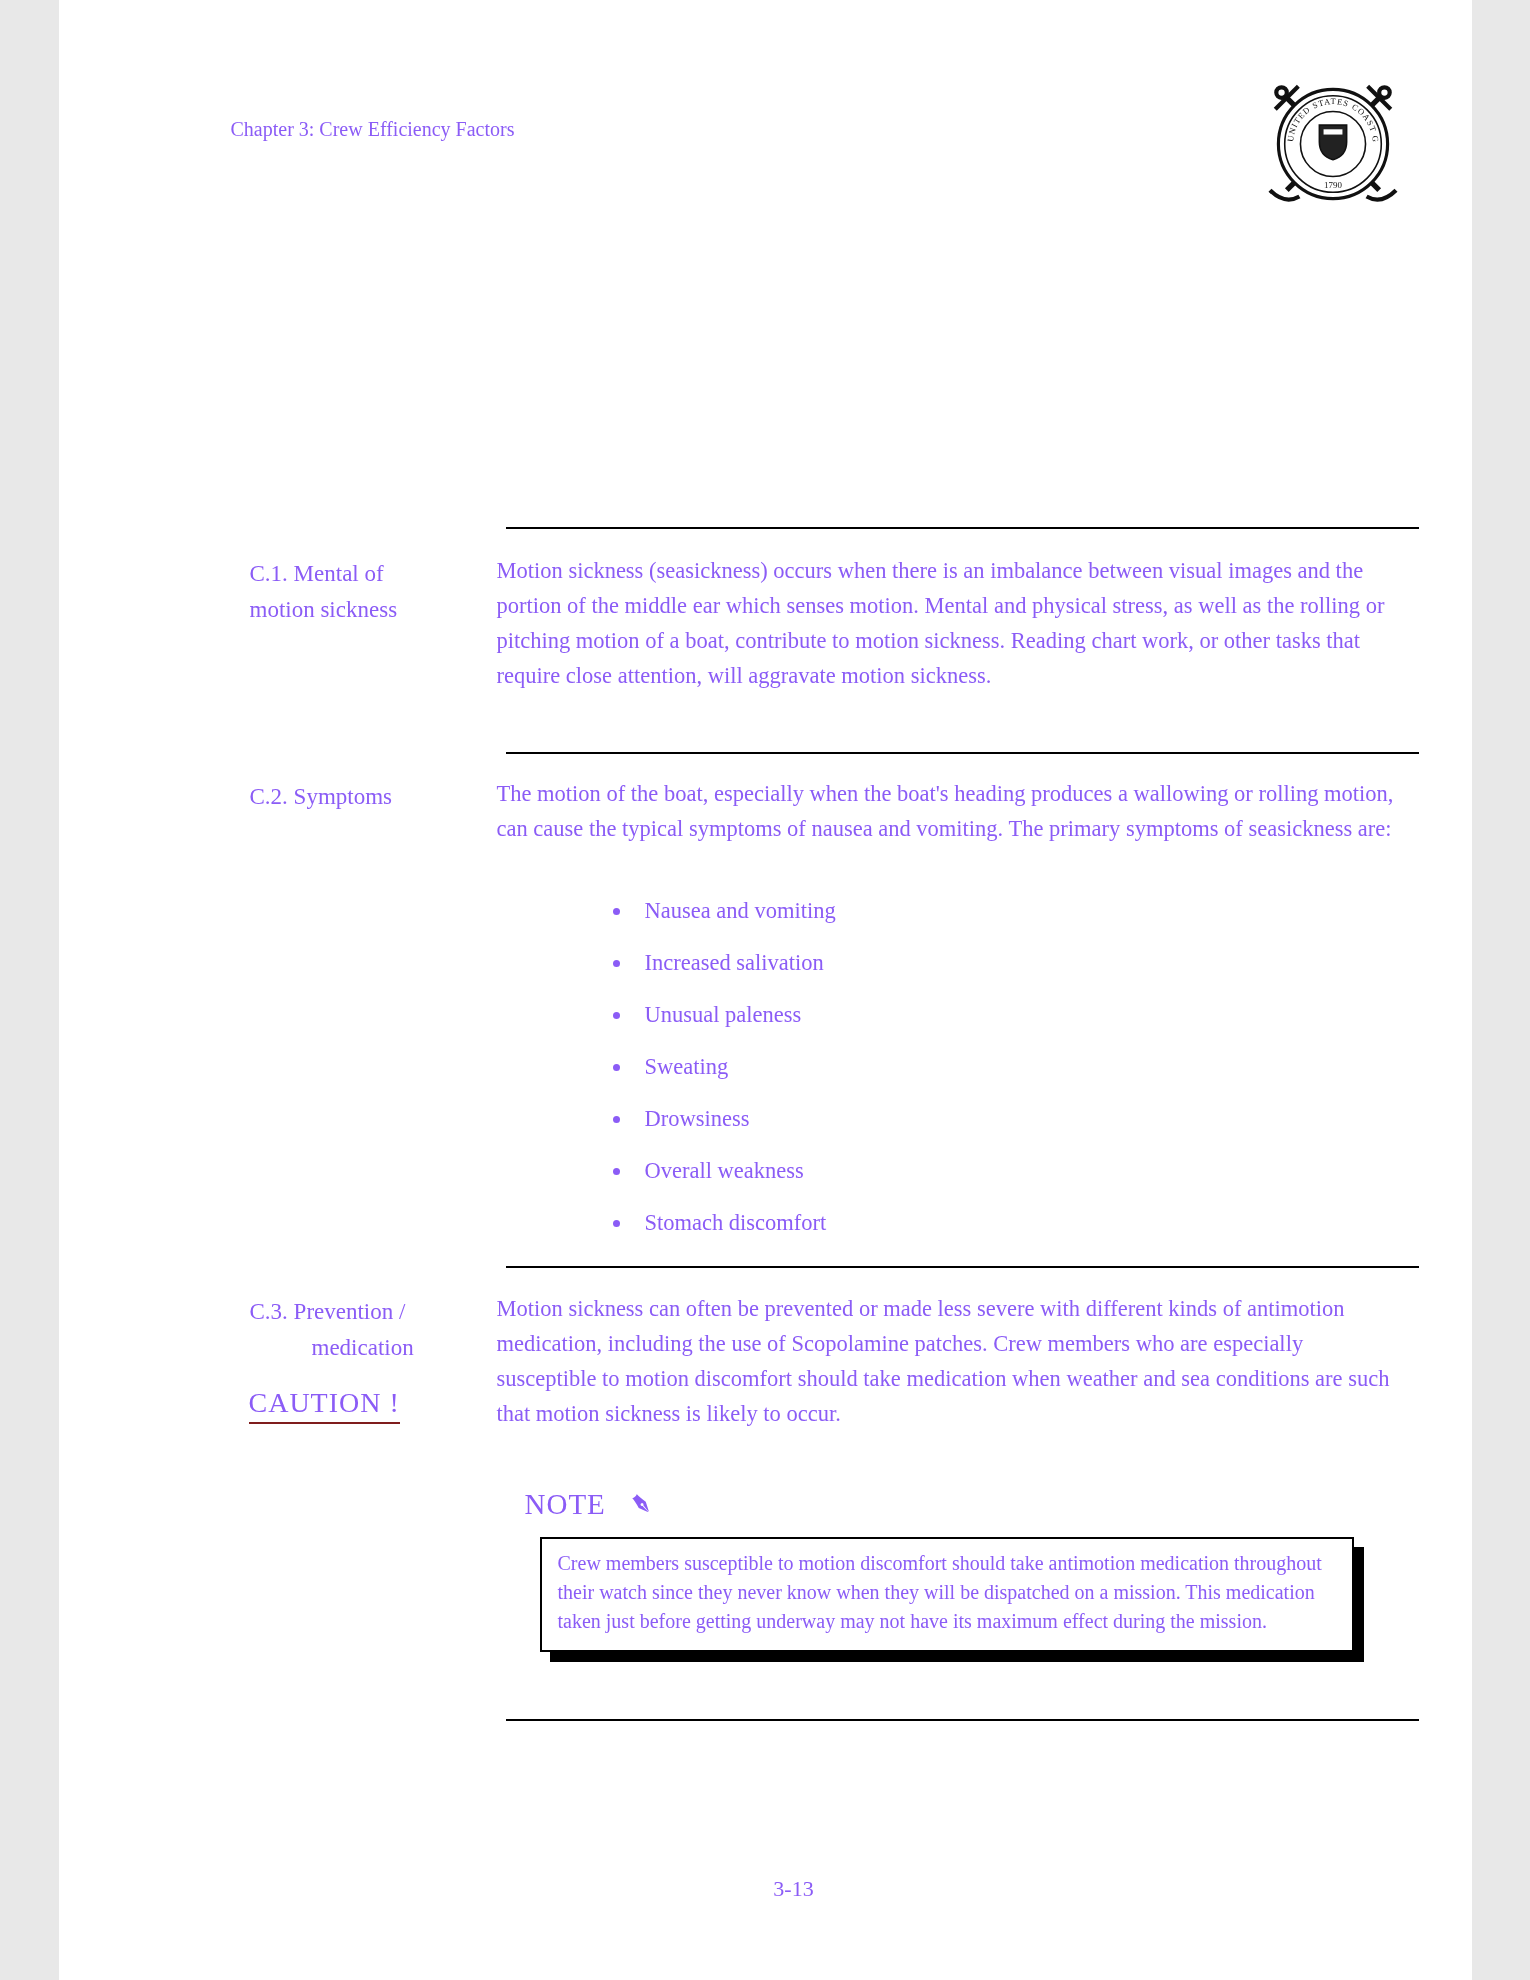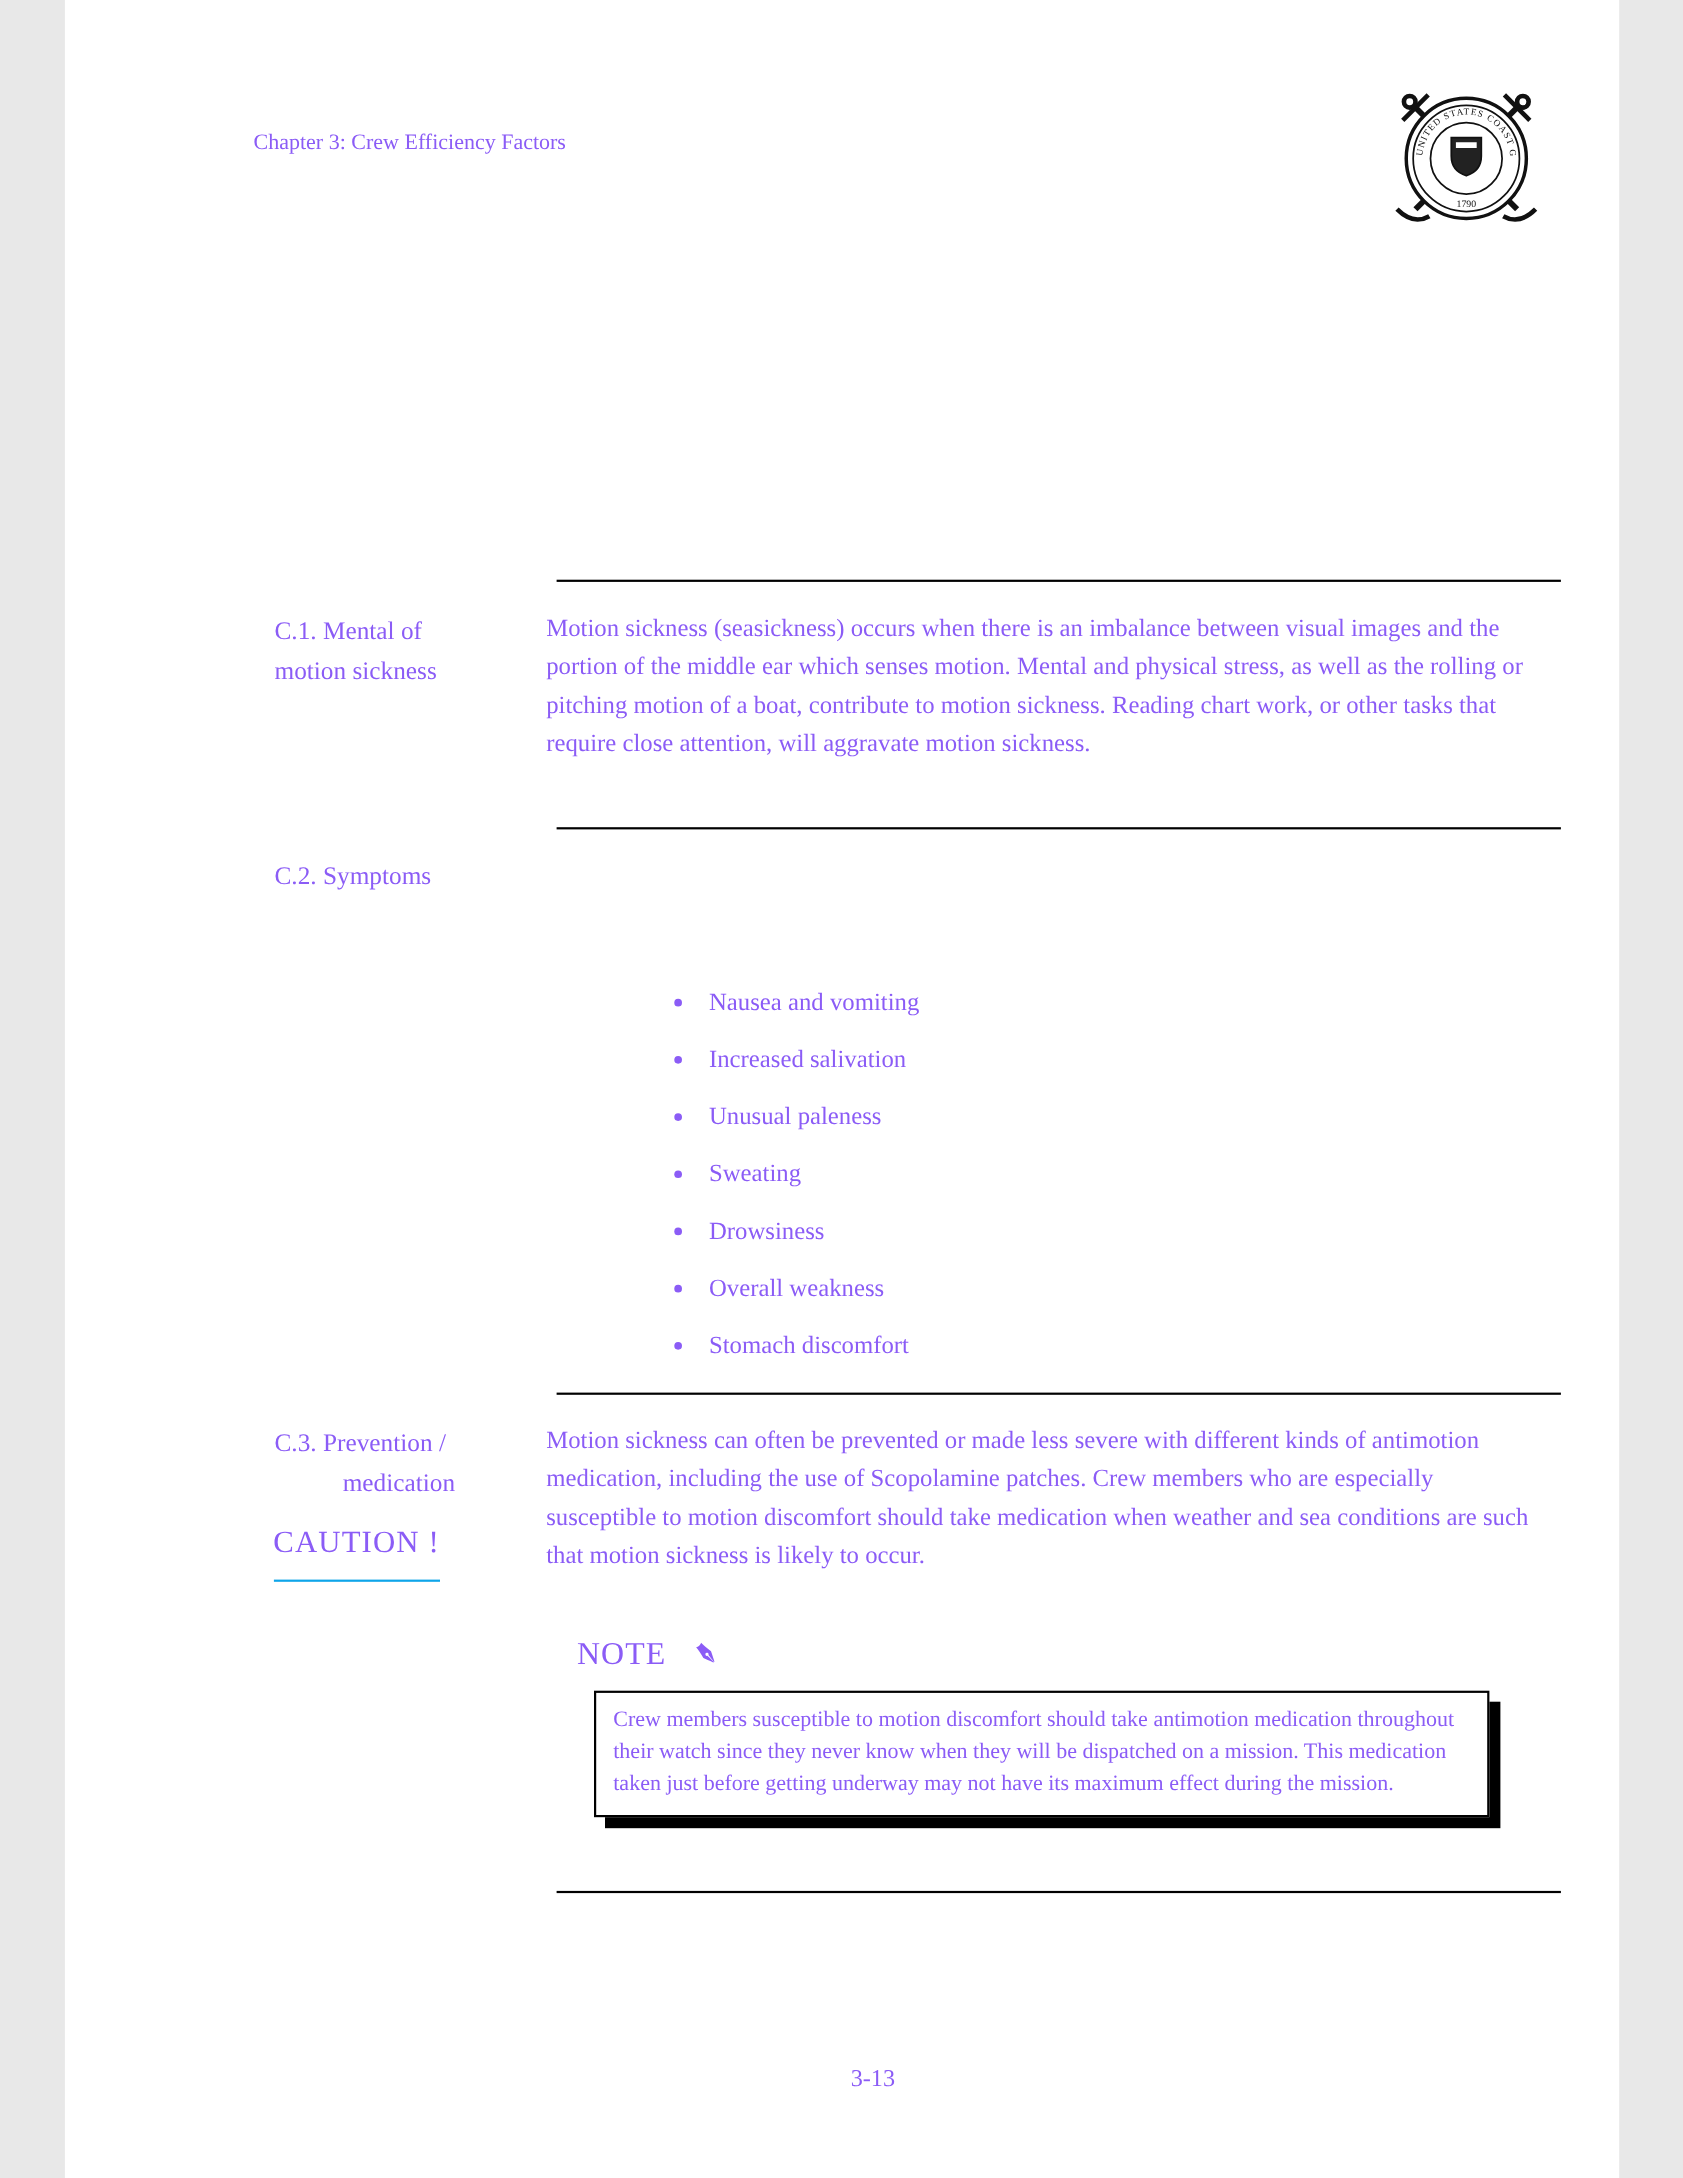--- a/index.html
+++ b/index.html
@@ -83,22 +83,22 @@
   }
 
   .c3-label { top: 1294px; }
   .c3-body  { top: 1291px; }
 
   .caution-title {
     position: absolute;
     left: 190px; top: 1387px;
     font-size: 28px;
     letter-spacing: 1px;
-    border-bottom: 2px solid #0ea5e9;
-    padding-bottom: 17px;
+    border-bottom: 2px solid #7f1d1d;
+    padding-bottom: 3px;
     white-space: nowrap;
   }
   .caution-box {
     position: absolute;
     left: 185px; top: 1437px;
     width: 228px;
     border: 2px solid #000;
     box-shadow: 8px 8px 0 0 #000;
     padding: 8px 10px 12px 12px;
     font-size: 19.5px;
@@ -179,20 +179,21 @@
 
   <div class="side-label c1-label">
     <div>C.1.  Mental of</div>
     <div>motion sickness</div>
   </div>
   <div class="body-text c1-body">Motion sickness (seasickness) occurs when there is an imbalance between visual images and the portion of the middle ear which senses motion. Mental and physical stress, as well as the rolling or pitching motion of a boat, contribute to motion sickness.  Reading chart work, or other tasks that require close attention, will aggravate motion sickness.</div>
 
   <div class="rule rule2"></div>
 
   <div class="side-label c2-label">C.2.  Symptoms</div>
+  <div class="body-text c2-intro">The motion of the boat, especially when the boat's heading produces a wallowing or rolling motion, can cause the typical symptoms of nausea and vomiting. The primary symptoms of seasickness are:</div>
 
   <ul class="symptom-list">
     <li>Nausea and vomiting</li>
     <li>Increased salivation</li>
     <li>Unusual paleness</li>
     <li>Sweating</li>
     <li>Drowsiness</li>
     <li>Overall weakness</li>
     <li>Stomach discomfort</li>
   </ul>

